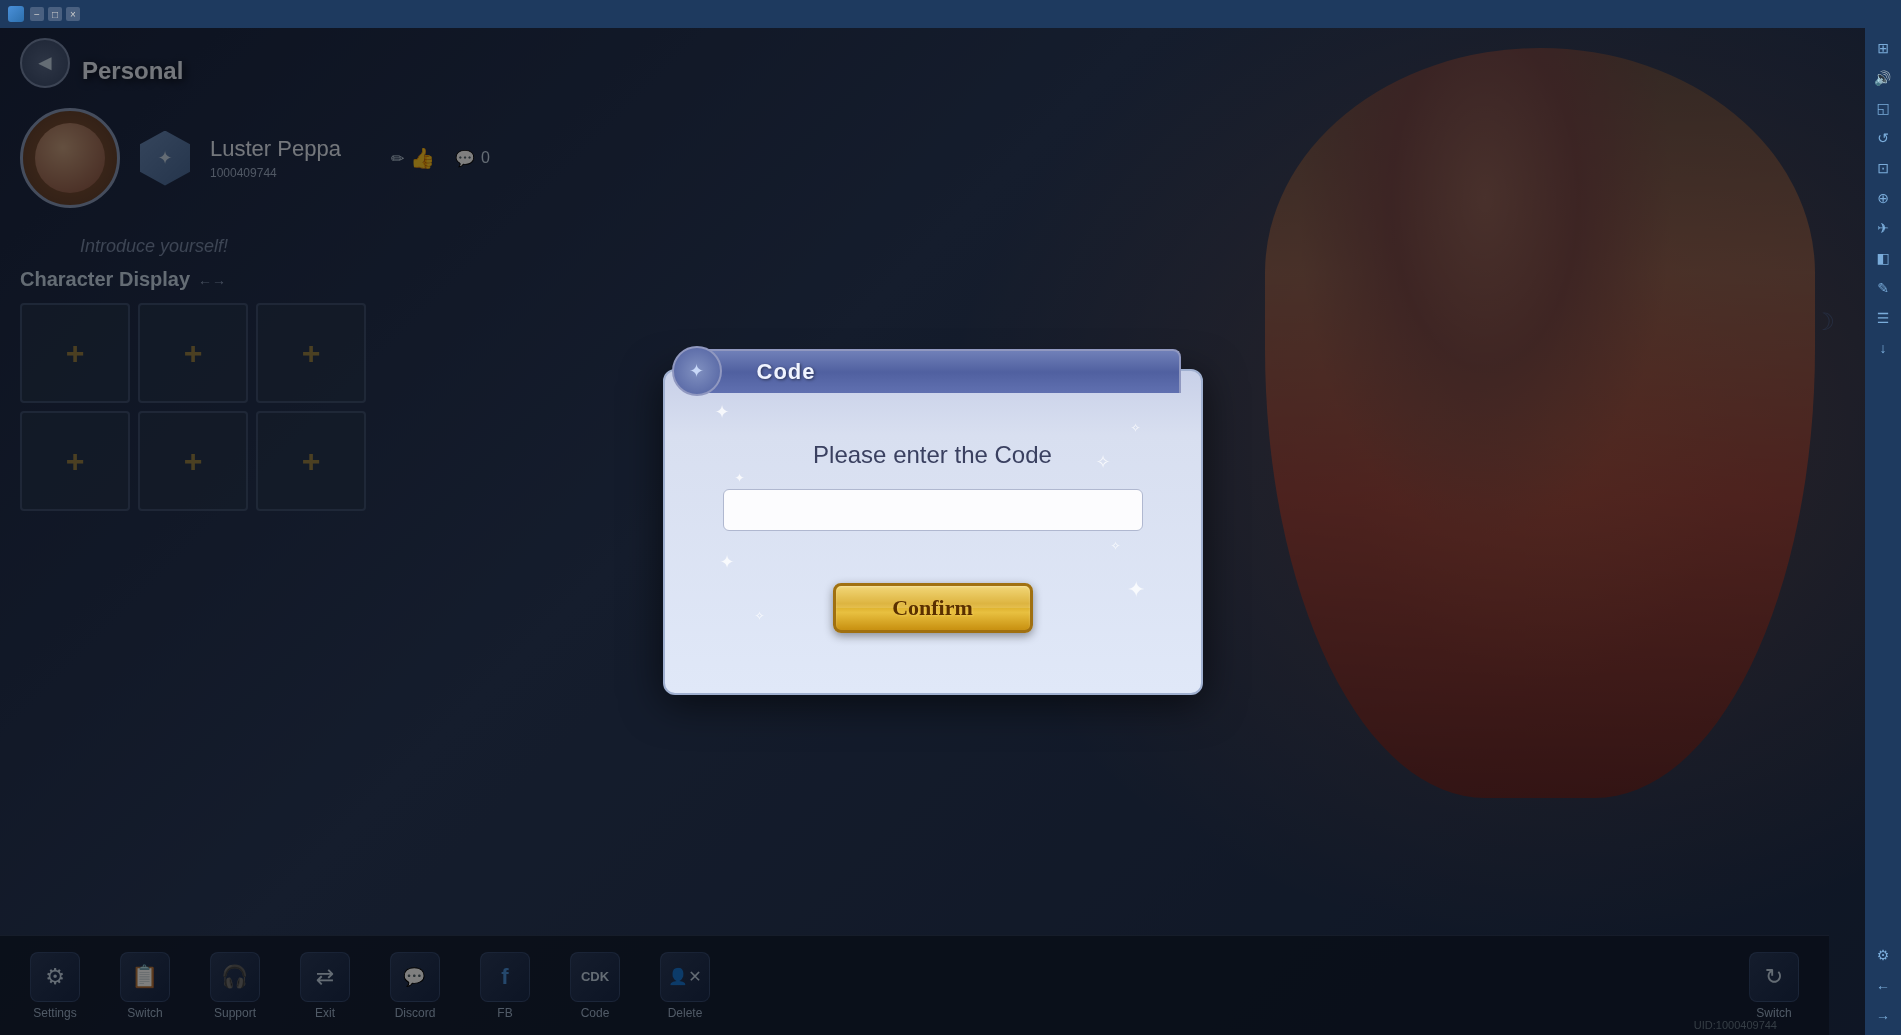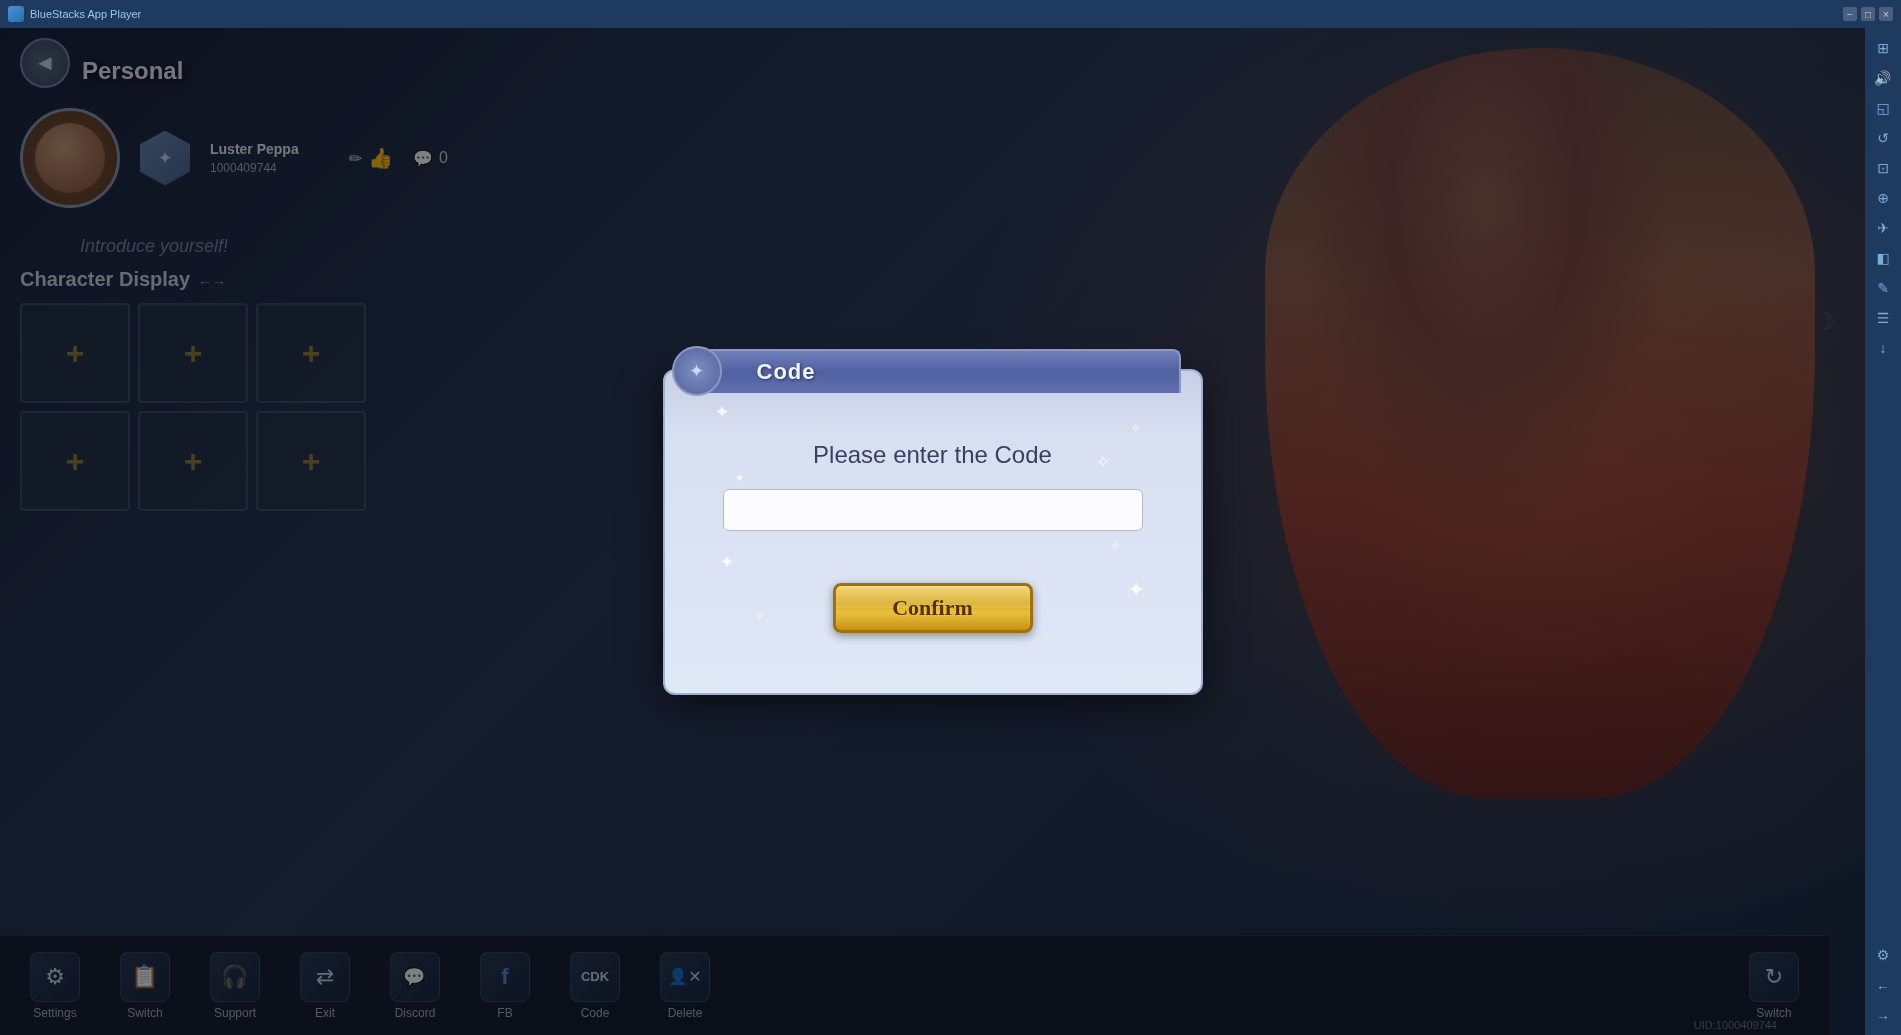--- a/index.html
+++ b/index.html
@@ -213,22 +213,22 @@
     }
 
     .profile-info {
       display: flex;
       flex-direction: column;
       gap: 4px;
     }
 
     .profile-name {
       color: #e8eef8;
-      font-size: 14px;
-      font-weight: bold;
+      font-size: 22px;
+      font-weight: normal;
     }
 
     .profile-id {
       color: #a0b0c8;
       font-size: 12px;
     }
 
     .profile-stats {
       display: flex;
       gap: 20px;
@@ -497,21 +497,20 @@
       top: 280px;
       color: #4a5a80;
       font-size: 24px;
     }
   </style>
 </head>
 <body>
 
 <div class="titlebar">
   <div class="titlebar-logo"></div>
-  <span class="titlebar-text">BlueStacks App Player</span>
   <div class="titlebar-controls">
     <div class="titlebar-btn">−</div>
     <div class="titlebar-btn">□</div>
     <div class="titlebar-btn">×</div>
   </div>
 </div>
 
 <div class="right-sidebar">
   <div class="sidebar-icon">⊞</div>
   <div class="sidebar-icon">🔊</div>

